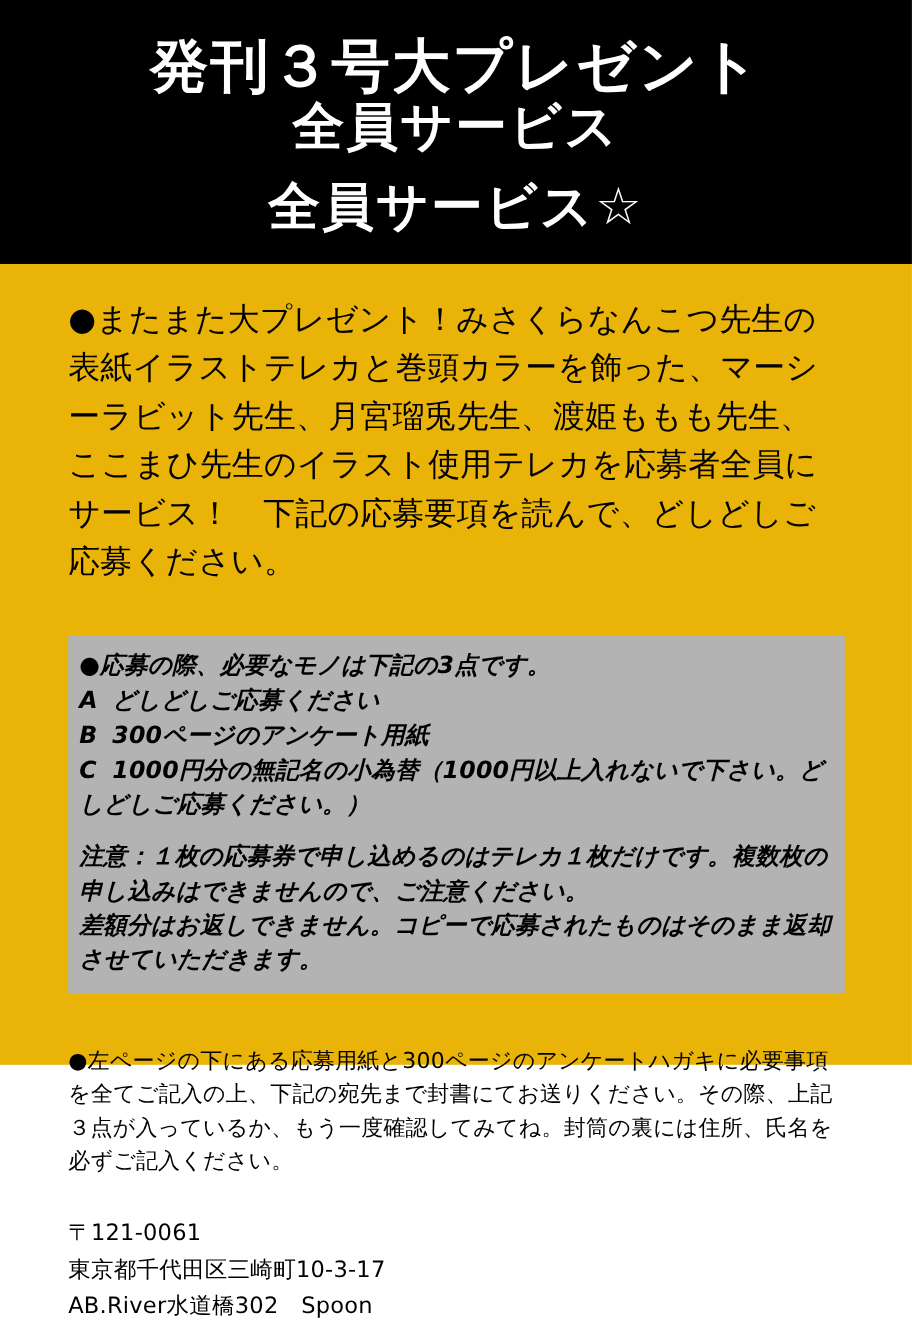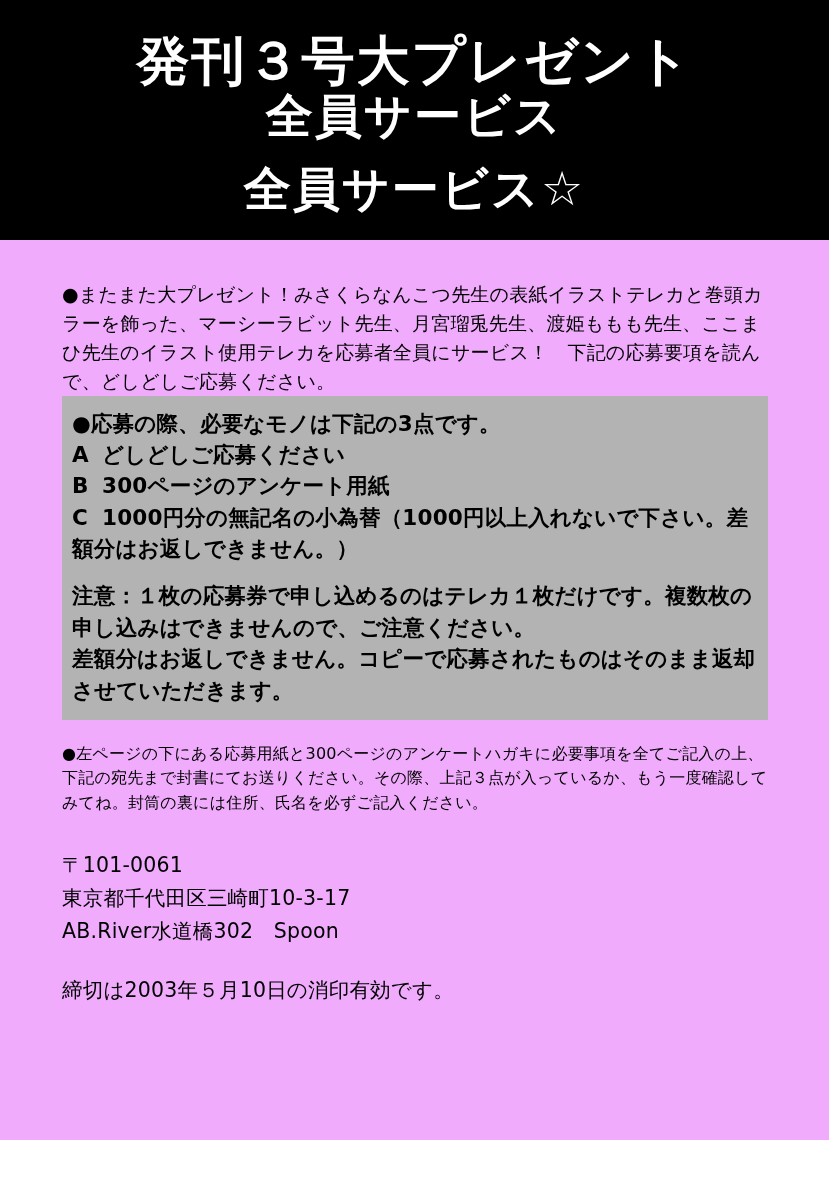--- a/index.html
+++ b/index.html
@@ -10,22 +10,22 @@
   body {
     width: 829px;
     height: 1200px;
     font-family: "DejaVu Sans", "Liberation Sans", sans-serif;
     color: #000000;
     position: relative;
     overflow: hidden;
   }
   .page {
     width: 829px;
-    height: 1140px;
-    background: #f0abfc;
+    height: 968px;
+    background: #eab308;
     position: relative;
     box-sizing: border-box;
   }
 
   
   .banner {
     position: absolute;
     left: 0;
     top: 0;
     width: 829px;
@@ -57,52 +57,53 @@
     left: 62px;
     top: 268px;
     width: 712px;
   }
 
   p {
     margin: 0;
   }
 
   .para-intro {
-    font-size: 19px;
+    font-size: 29px;
     line-height: 1.52;
     letter-spacing: 0.2px;
     font-weight: 500;
     width: 706px;
-    margin-top: 12px;
   }
 
   
   .gray-box {
+    margin-top: 46px;
     background: #b3b3b3;
     width: 706px;
     box-sizing: border-box;
     padding: 12px 10px 14px 10px;
+    font-style: italic;
   }
   .gray-box p {
     font-size: 21.5px;
     line-height: 1.46;
     font-weight: bold;
     letter-spacing: 0.2px;
   }
   .gray-box .spacer-line {
     height: 16px;
   }
   .req-item .key {
     display: inline-block;
     min-width: 30px;
   }
 
   .para-send {
-    margin-top: 22px;
-    font-size: 16px;
+    margin-top: 46px;
+    font-size: 20px;
     line-height: 1.52;
     letter-spacing: 0.2px;
     font-weight: 500;
     width: 706px;
   }
 
   .address-block {
     margin-top: 34px;
     font-size: 20.5px;
     line-height: 1.62;
@@ -135,31 +136,31 @@
 
     <div class="gray-box">
       <p>●応募の際、必要なモノは下記の3点です。</p>
       <p class="req-item">
         <span class="key">A</span><span>どしどしご応募ください</span>
       </p>
       <p class="req-item">
         <span class="key">B</span><span>300ページのアンケート用紙</span>
       </p>
       <p class="req-item">
-        <span class="key">C</span><span>1000円分の無記名の小為替（1000円以上入れないで下さい。差額分はお返しできません。）</span>
+        <span class="key">C</span><span>1000円分の無記名の小為替（1000円以上入れないで下さい。どしどしご応募ください。）</span>
       </p>
       <div class="spacer-line"></div>
       <p>注意：１枚の応募券で申し込めるのはテレカ１枚だけです。複数枚の申し込みはできませんので、ご注意ください。</p>
       <p>差額分はお返しできません。コピーで応募されたものはそのまま返却させていただきます。</p>
     </div>
 
     <p class="para-send">●左ページの下にある応募用紙と300ページのアンケートハガキに必要事項を全てご記入の上、下記の宛先まで封書にてお送りください。その際、上記３点が入っているか、もう一度確認してみてね。封筒の裏には住所、氏名を必ずご記入ください。</p>
 
     <div class="address-block">
-      <div class="addr-line">〒101-0061</div>
+      <div class="addr-line">〒121-0061</div>
       <div class="addr-line">東京都千代田区三崎町10-3-17</div>
       <div class="addr-line">AB.River水道橋302　Spoon</div>
     </div>
 
     <p class="deadline">締切は2003年５月10日の消印有効です。</p>
 
   </div>
 </div>
 
 </body></html>

